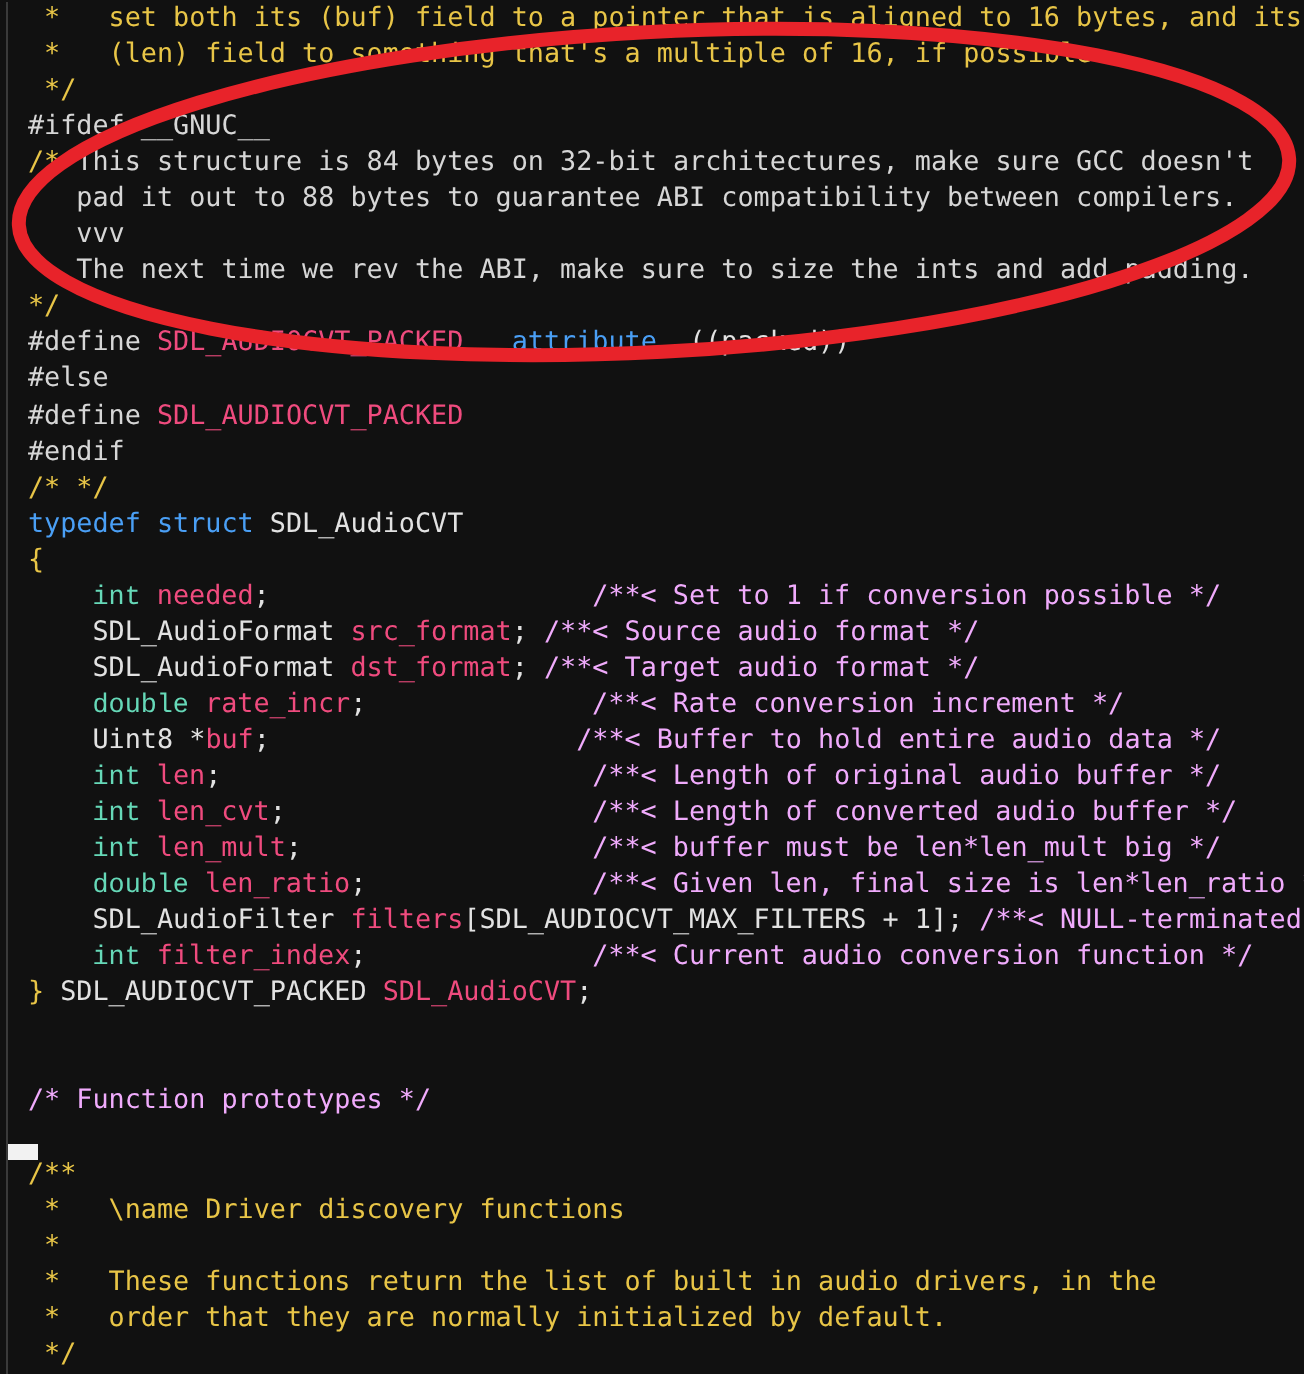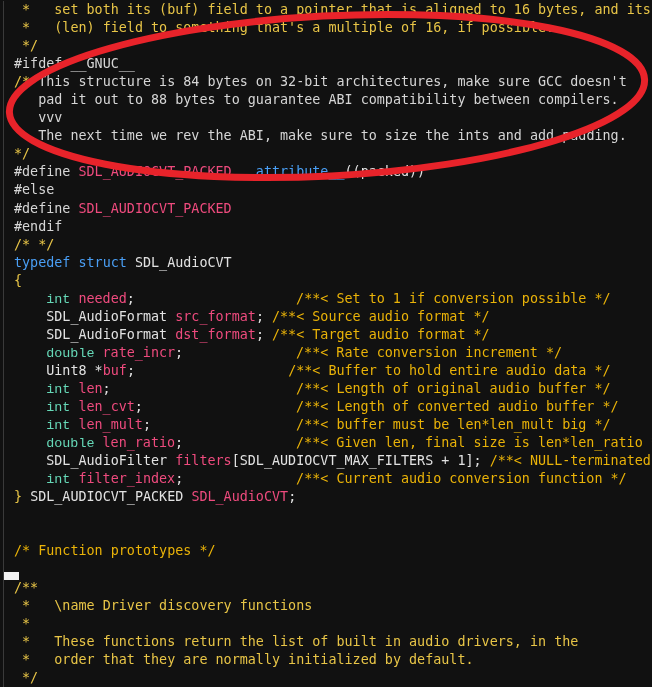--- a/index.html
+++ b/index.html
@@ -52,21 +52,21 @@
     left: 3px;
     top: 0px;
     width: 1px;
     height: 18.05px;
     background: #3a3a3a;
   }
 
   
   .cmt    { color: #e8c547; }           block comment, yellow */
   .cmt2   { color: #9b9b9b; }          
-  .doc    { color: #eab308; }           trailing docs */
+  .doc    { color: #f0abfc; }           trailing docs */
   .pp     { color: #d0d0d0; }          
   .kw     { color: #4a9ff5; }          
   .typ    { color: #66d9b8; font-family: Liberation Mono, monospace; }          
   .id     { color: #ef4b7e; }          
   .plain  { color: #e2e2e2; }
 
   
   #caret {
     position: absolute;
     left: 4px;

